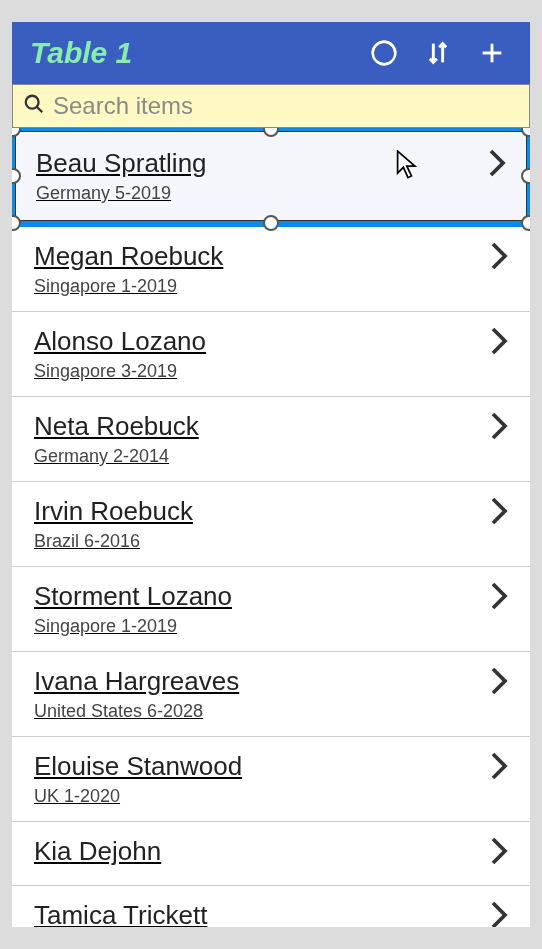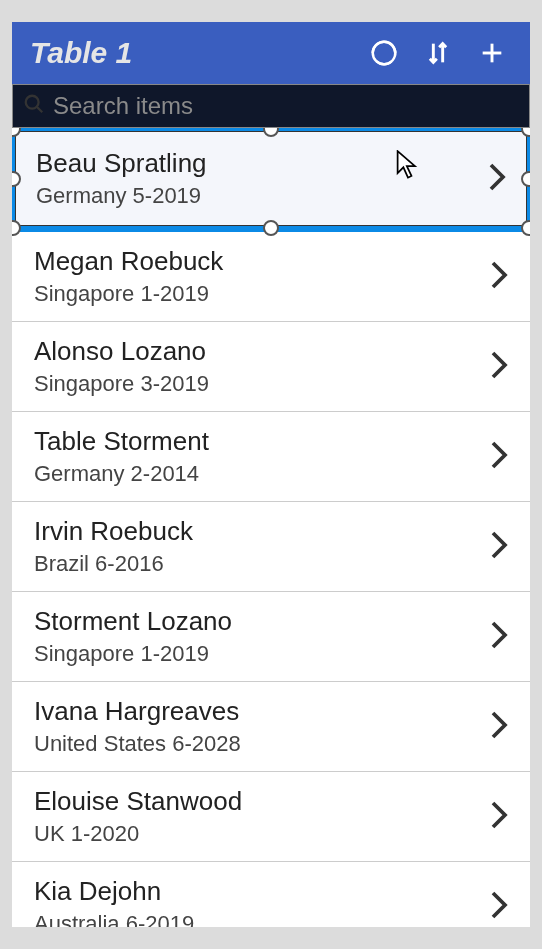--- a/index.html
+++ b/index.html
@@ -24,38 +24,38 @@
     }
     .header {
       background: #3a5ebf;
       height: 62px;
       display: flex;
       align-items: center;
       padding: 0 18px;
       gap: 14px;
     }
     .header-title {
-      color: #e5e5e5;
+      color: #86efac;
       font-size: 30px;
       font-weight: bold;
       font-style: italic;
       flex: 1;
     }
     .header-icon {
       color: white;
       width: 40px;
       height: 40px;
       display: flex;
       align-items: center;
       justify-content: center;
       cursor: pointer;
     }
     .search-bar {
       border: 1px solid #888;
-      background: #0f172a;
+      background: #fef9c3;
       height: 44px;
       display: flex;
       align-items: center;
       padding: 0 10px;
       margin: 0;
     }
     .search-icon {
       color: #333;
       margin-right: 8px;
     }
@@ -70,34 +70,34 @@
     .search-input::placeholder {
       color: #8a8a8a;
     }
     .list-container {
       overflow: hidden;
     }
     .list-item {
       border-bottom: 1px solid #ccc;
       padding: 14px 22px 14px 22px;
       display: flex;
-      align-items: center;
       cursor: pointer;
       background: white;
+      text-decoration: underline;
     }
     .list-item-content {
       flex: 1;
     }
     .item-name {
       font-size: 26px;
       color: #222;
       margin-bottom: 4px;
     }
     .item-subtitle {
-      font-size: 22px;
+      font-size: 18px;
       color: #444;
     }
     .chevron-right {
       color: #333;
     }
     .selected-wrapper {
       position: relative;
       border: 6px solid #0b8ae6;
       margin: -3px -3px 0 -3px;
       z-index: 10;
@@ -217,21 +217,21 @@
         <div class="item-name">Alonso Lozano</div>
         <div class="item-subtitle">Singapore 3-2019</div>
       </div>
       <div class="chevron-right"><svg width="18" height="30" viewBox="0 0 12 20" fill="none" stroke="#333" stroke-width="2.5">
             <polyline points="2 2 10 10 2 18"></polyline>
           </svg></div>
     </div>
 
     <div class="list-item ">
       <div class="list-item-content">
-        <div class="item-name">Table Storment</div>
+        <div class="item-name">Neta Roebuck</div>
         <div class="item-subtitle">Germany 2-2014</div>
       </div>
       <div class="chevron-right"><svg width="18" height="30" viewBox="0 0 12 20" fill="none" stroke="#333" stroke-width="2.5">
             <polyline points="2 2 10 10 2 18"></polyline>
           </svg></div>
     </div>
 
     <div class="list-item ">
       <div class="list-item-content">
         <div class="item-name">Irvin Roebuck</div>
@@ -268,21 +268,20 @@
         <div class="item-subtitle">UK 1-2020</div>
       </div>
       <div class="chevron-right"><svg width="18" height="30" viewBox="0 0 12 20" fill="none" stroke="#333" stroke-width="2.5">
             <polyline points="2 2 10 10 2 18"></polyline>
           </svg></div>
     </div>
 
     <div class="list-item ">
       <div class="list-item-content">
         <div class="item-name">Kia Dejohn</div>
-        <div class="item-subtitle">Australia 6-2019</div>
       </div>
       <div class="chevron-right"><svg width="18" height="30" viewBox="0 0 12 20" fill="none" stroke="#333" stroke-width="2.5">
             <polyline points="2 2 10 10 2 18"></polyline>
           </svg></div>
     </div>
 
     <div class="list-item partial-item">
       <div class="list-item-content">
         <div class="item-name">Tamica Trickett</div>
 

